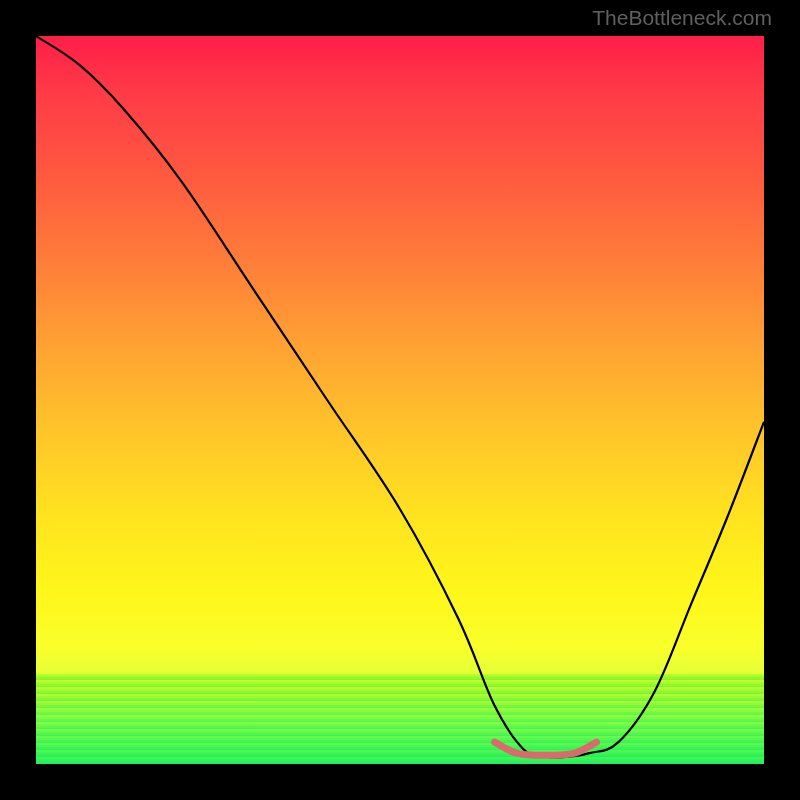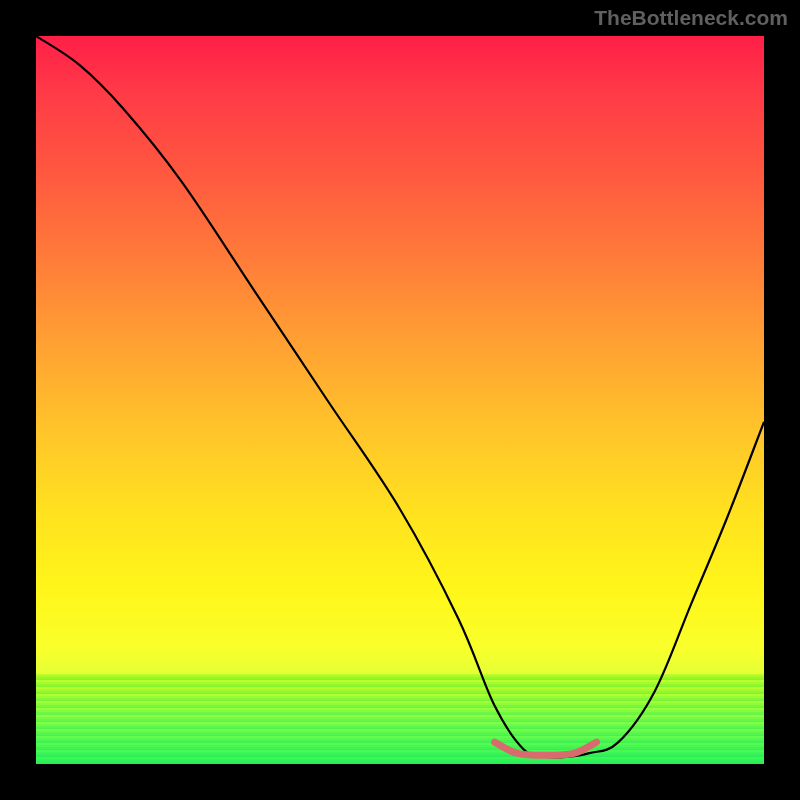--- a/index.html
+++ b/index.html
@@ -7,24 +7,24 @@
     width: 800px;
     height: 800px;
     background: #000;
     position: relative;
     font-family: Arial, sans-serif;
     overflow: hidden;
   }
   .watermark {
     position: absolute;
     top: 6px;
-    right: 12px;
+    right: 28px;
     color: #606060;
     font-size: 21px;
-    font-weight: 700;
+    font-weight: 400;
     z-index: 10;
   }
   .plot-area {
     position: absolute;
     left: 36px;
     top: 36px;
     width: 728px;
     height: 728px;
     overflow: hidden;
   }

